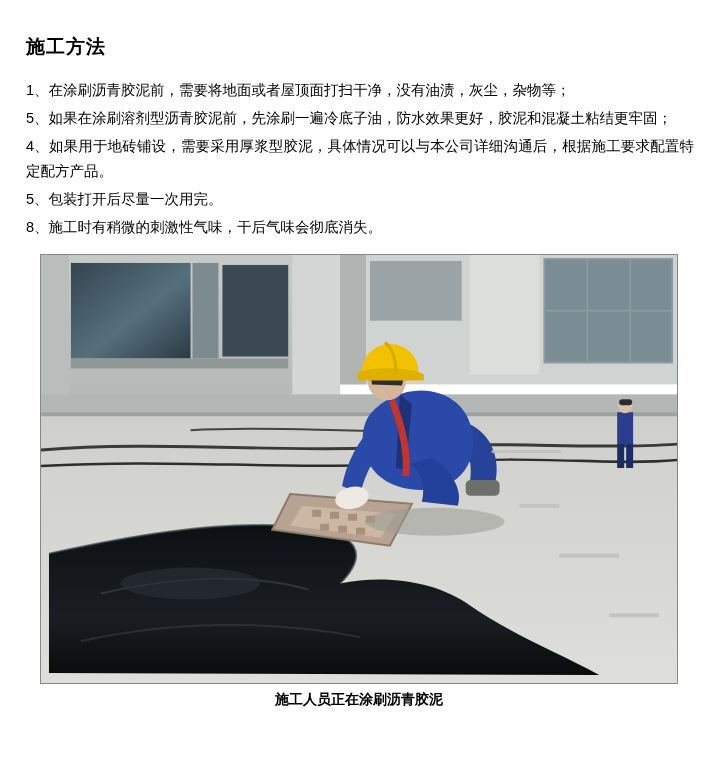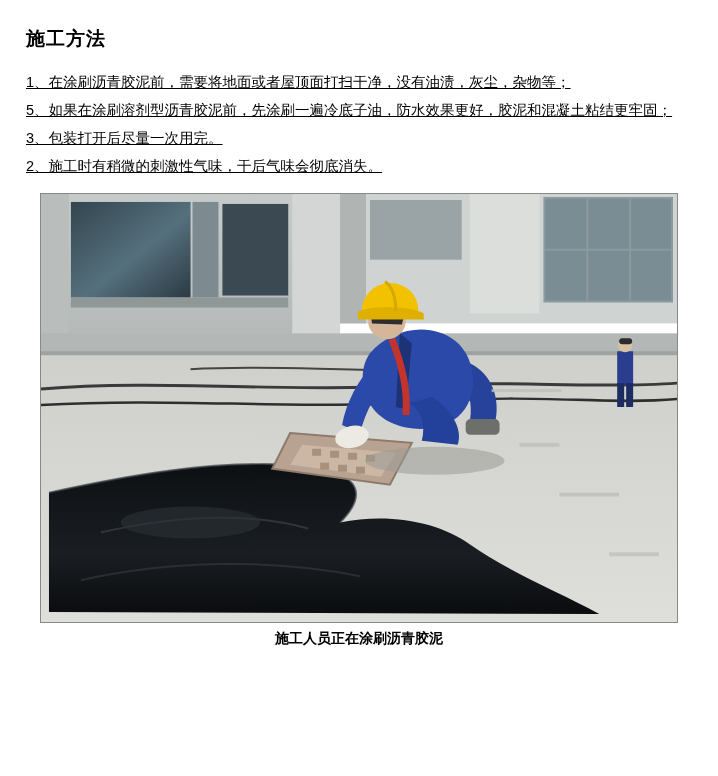--- a/index.html
+++ b/index.html
@@ -12,37 +12,36 @@
     height: 776px;
     font-family: "Liberation Sans", sans-serif;
     color: #000000;
     overflow: hidden;
   }
   .page {
     width: 718px;
     height: 776px;
     position: relative;
     box-sizing: border-box;
-    padding: 24px 22px 0 22px;
+    padding: 32px 22px 0 22px;
   }
   .doc-title {
     font-size: 19px;
     font-weight: bold;
     letter-spacing: 1px;
     color: #000;
     margin: 2px 0 18px 4px;
   }
   .para {
     font-size: 14.5px;
     line-height: 25px;
     text-align: justify;
     margin: 0 0 3px 0;
     padding: 0 2px 0 4px;
     color: #000;
-    text-decoration: underline;
   }
   .figure {
     margin: 14px 0 0 18px;
     width: 638px;
   }
   .photo {
     width: 638px;
     height: 430px;
     display: block;
     border: 1px solid #888;
@@ -58,22 +57,23 @@
 </style>
 </head>
 <body>
 
 <div class="page">
 
   <div class="doc-title">施工方法</div>
 
   <p class="para">1、在涂刷沥青胶泥前，需要将地面或者屋顶面打扫干净，没有油渍，灰尘，杂物等；</p>
   <p class="para">5、如果在涂刷溶剂型沥青胶泥前，先涂刷一遍冷底子油，防水效果更好，胶泥和混凝土粘结更牢固；</p>
-  <p class="para">3、包装打开后尽量一次用完。</p>
-  <p class="para">2、施工时有稍微的刺激性气味，干后气味会彻底消失。</p>
+  <p class="para">4、如果用于地砖铺设，需要采用厚浆型胶泥，具体情况可以与本公司详细沟通后，根据施工要求配置特定配方产品。</p>
+  <p class="para">5、包装打开后尽量一次用完。</p>
+  <p class="para">8、施工时有稍微的刺激性气味，干后气味会彻底消失。</p>
 
   <div class="figure">
     <svg class="photo" viewBox="0 0 638 430" preserveAspectRatio="none">
       <defs>
         <linearGradient id="gSky" x1="0" y1="0" x2="0" y2="1">
           <stop offset="0%" stop-color="#9fb0bd"></stop>
           <stop offset="100%" stop-color="#c8d0d4"></stop>
         </linearGradient>
         <linearGradient id="gGround" x1="0" y1="0" x2="0" y2="1">
           <stop offset="0%" stop-color="#cfd0cc"></stop>

